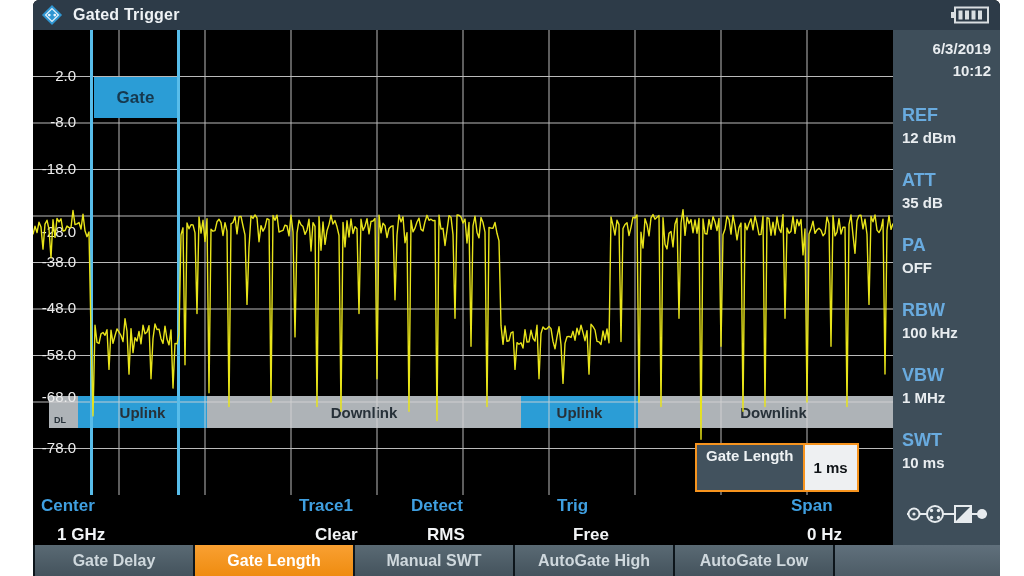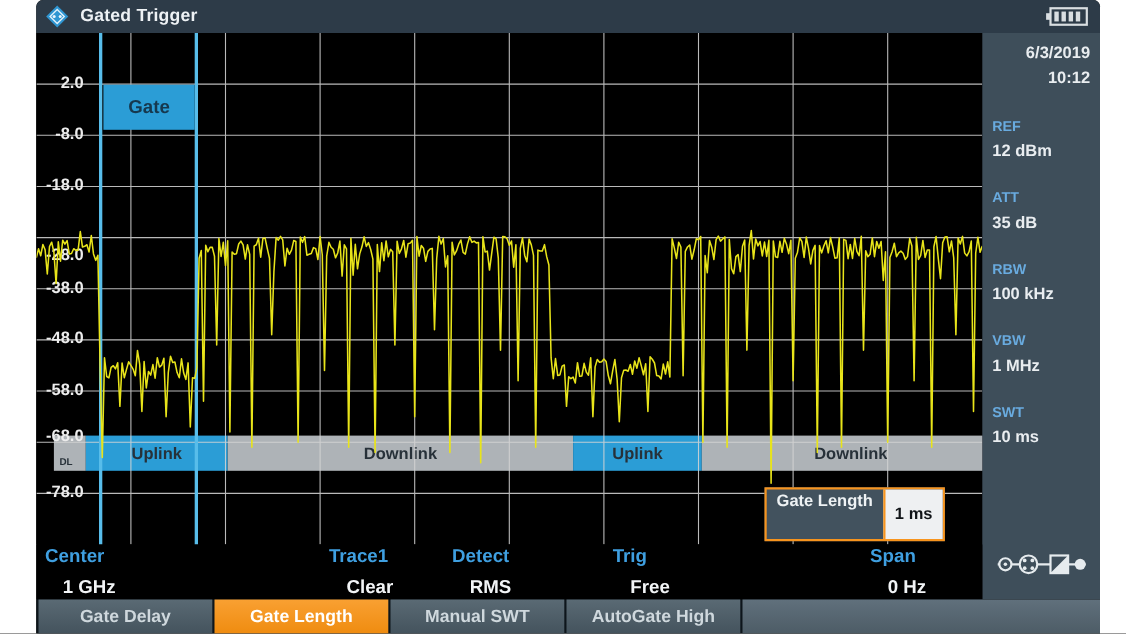--- a/index.html
+++ b/index.html
@@ -12,37 +12,37 @@
   
   .titlebar{position:absolute;left:0;top:0;width:967px;height:30px;background:#2d3b48;display:flex;align-items:center;border-radius:6px 6px 0 0;}
   .titlebar .logo{margin-left:8px;display:flex;align-items:center;}
   .titlebar .title{margin-left:10px;color:#eef2f5;font-size:16px;font-weight:700;letter-spacing:.2px;}
   .battery{position:absolute;right:10px;top:5px;}
 
   
   .sidebar{position:absolute;left:860px;top:30px;width:107px;height:515px;background:#3e4e5a;box-sizing:border-box;padding:8px 9px 0 9px;}
   .sb-date{ text-align:right;color:#e9edf0;font-weight:700;font-size:15px;line-height:22px;}
   .sb-pair{margin-top:24px;}
-  .sb-label{color:#69abdf;font-weight:700;font-size:13px;line-height:18px;}
+  .sb-label{color:#69abdf;font-weight:700;font-size:18px;line-height:18px;}
   .sb-value{text-align:left;color:#e9edf0;font-weight:700;font-size:15px;line-height:18px;margin-top:5px;}
   .sb-icons{position:absolute;left:12px;bottom:14px;}
 
   
   .plot{position:absolute;left:0;top:30px;width:860px;height:465px;background:#000;overflow:hidden;}
   .band{position:absolute;left:0;top:366px;width:860px;height:32px;z-index:1;}
   .bseg{position:absolute;top:0;height:100%;display:flex;align-items:center;justify-content:center;margin-left:16px;}
   .bseg.gray{background:#aeb3b7;}
   .bseg.blue{background:#2b9dd6;}
   .bseg span{color:#273139;font-size:15px;font-weight:700;}
   .bseg span.small{position:absolute;left:5px;bottom:3px;font-size:9px;}
   .gridsvg{position:absolute;left:0;top:0;z-index:2;pointer-events:none;}
   .gline{position:absolute;top:0;width:3px;height:465px;background:#58bdea;z-index:3;}
   .gatebox{position:absolute;left:61px;top:47px;width:83px;height:41px;background:#2b9dd6;z-index:4;
            display:flex;align-items:center;justify-content:center;color:#16384e;font-size:17px;font-weight:600;}
-  .ylab{position:absolute;left:0;width:43px;text-align:right;color:#ececec;font-weight:700;font-size:15px;z-index:5;}
+  .ylab{position:absolute;left:0;width:43px;text-align:right;color:#ececec;font-weight:400;font-size:15px;z-index:5;}
   .tracesvg{position:absolute;left:0;top:0;z-index:6;pointer-events:none;}
   .dlg{position:absolute;left:662px;top:413px;display:flex;border:2px solid #f7941e;background:#42525e;z-index:7;}
   .dlg-label{padding:2px 9px;color:#eef2f4;font-weight:700;font-size:15px;white-space:nowrap;}
   .dlg-value{background:#eef0f2;color:#101418;padding:14px 9px;font-weight:700;font-size:15px;border-left:2px solid #f7941e;white-space:nowrap;}
 
   
   .statusbar{position:absolute;left:0;top:495px;width:860px;height:50px;background:#000;}
   .st-pair{position:absolute;top:50%;transform:translateY(-50%);display:flex;gap:9px;font-size:17px;font-weight:700;white-space:nowrap;flex-direction:column;}
   .st-label{color:#3f9fe0;}
   .st-value{color:#f2f4f6;margin-left:16px;}
@@ -158,20 +158,24 @@
     </div>
     <div class="sb-pair">
       <div class="sb-label">REF</div>
       <div class="sb-value">12 dBm</div>
     </div>
     <div class="sb-pair">
       <div class="sb-label">ATT</div>
       <div class="sb-value">35 dB</div>
     </div>
     <div class="sb-pair">
+      <div class="sb-label">PA</div>
+      <div class="sb-value">OFF</div>
+    </div>
+    <div class="sb-pair">
       <div class="sb-label">RBW</div>
       <div class="sb-value">100 kHz</div>
     </div>
     <div class="sb-pair">
       <div class="sb-label">VBW</div>
       <div class="sb-value">1 MHz</div>
     </div>
     <div class="sb-pair">
       <div class="sb-label">SWT</div>
       <div class="sb-value">10 ms</div>
@@ -214,16 +218,17 @@
       <span class="st-label">Span</span>
       <span class="st-value">0 Hz</span>
     </div>
   </div>
 
   <div class="softkeys">
     <div class="skey">Gate Delay</div>
       <div class="skey active">Gate Length</div>
       <div class="skey">Manual SWT</div>
       <div class="skey">AutoGate High</div>
+      <div class="skey">AutoGate Low</div>
       <div class="skfiller"></div>
   </div>
 
 </div>
 
 </body></html>

